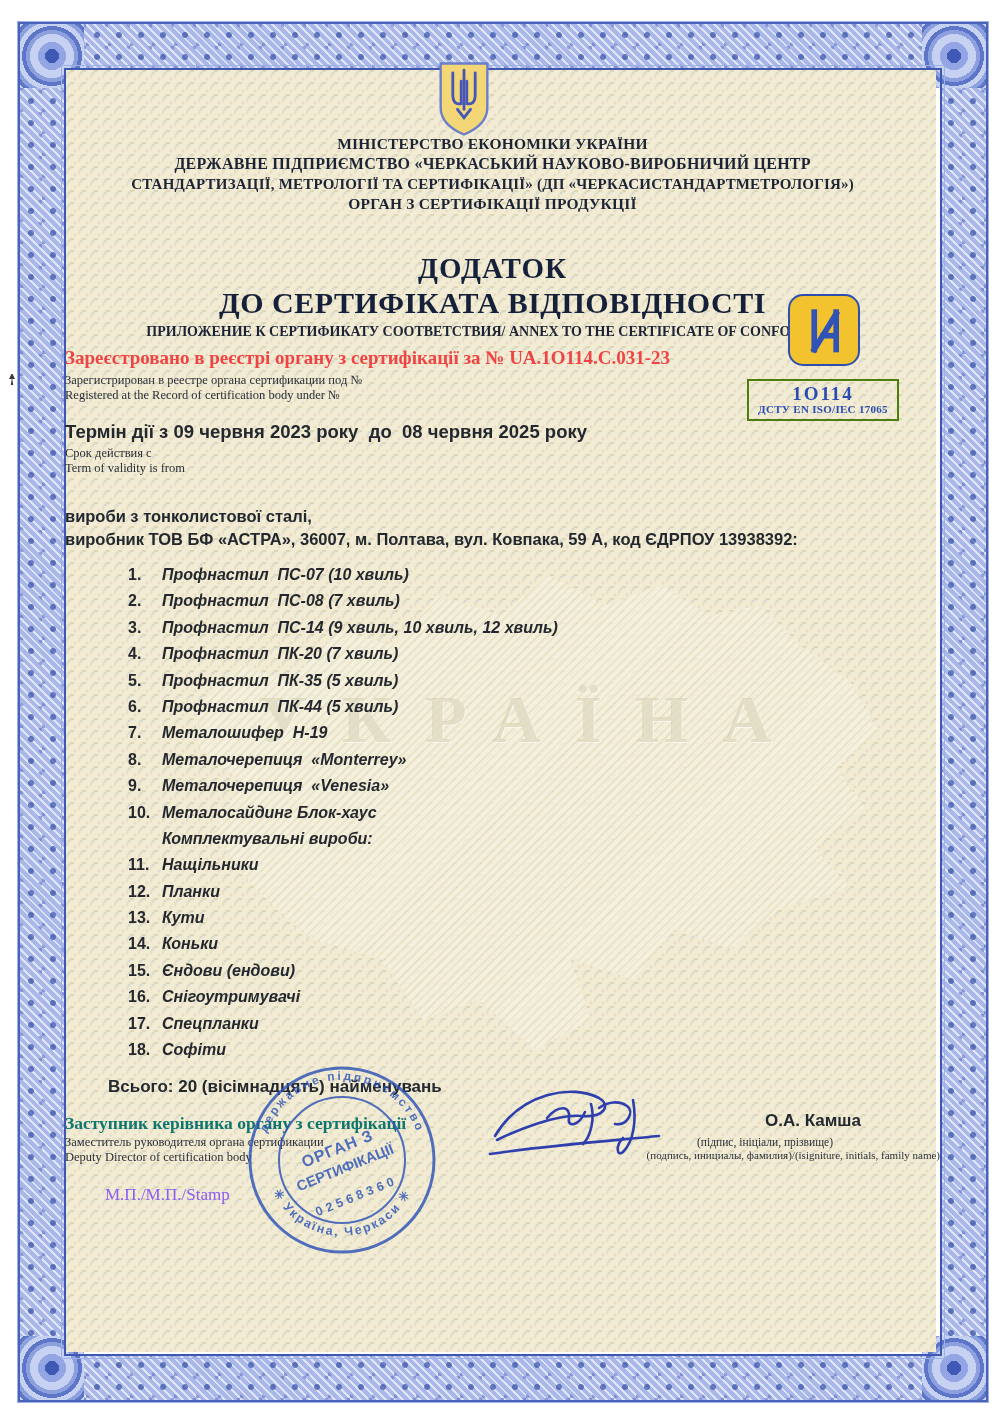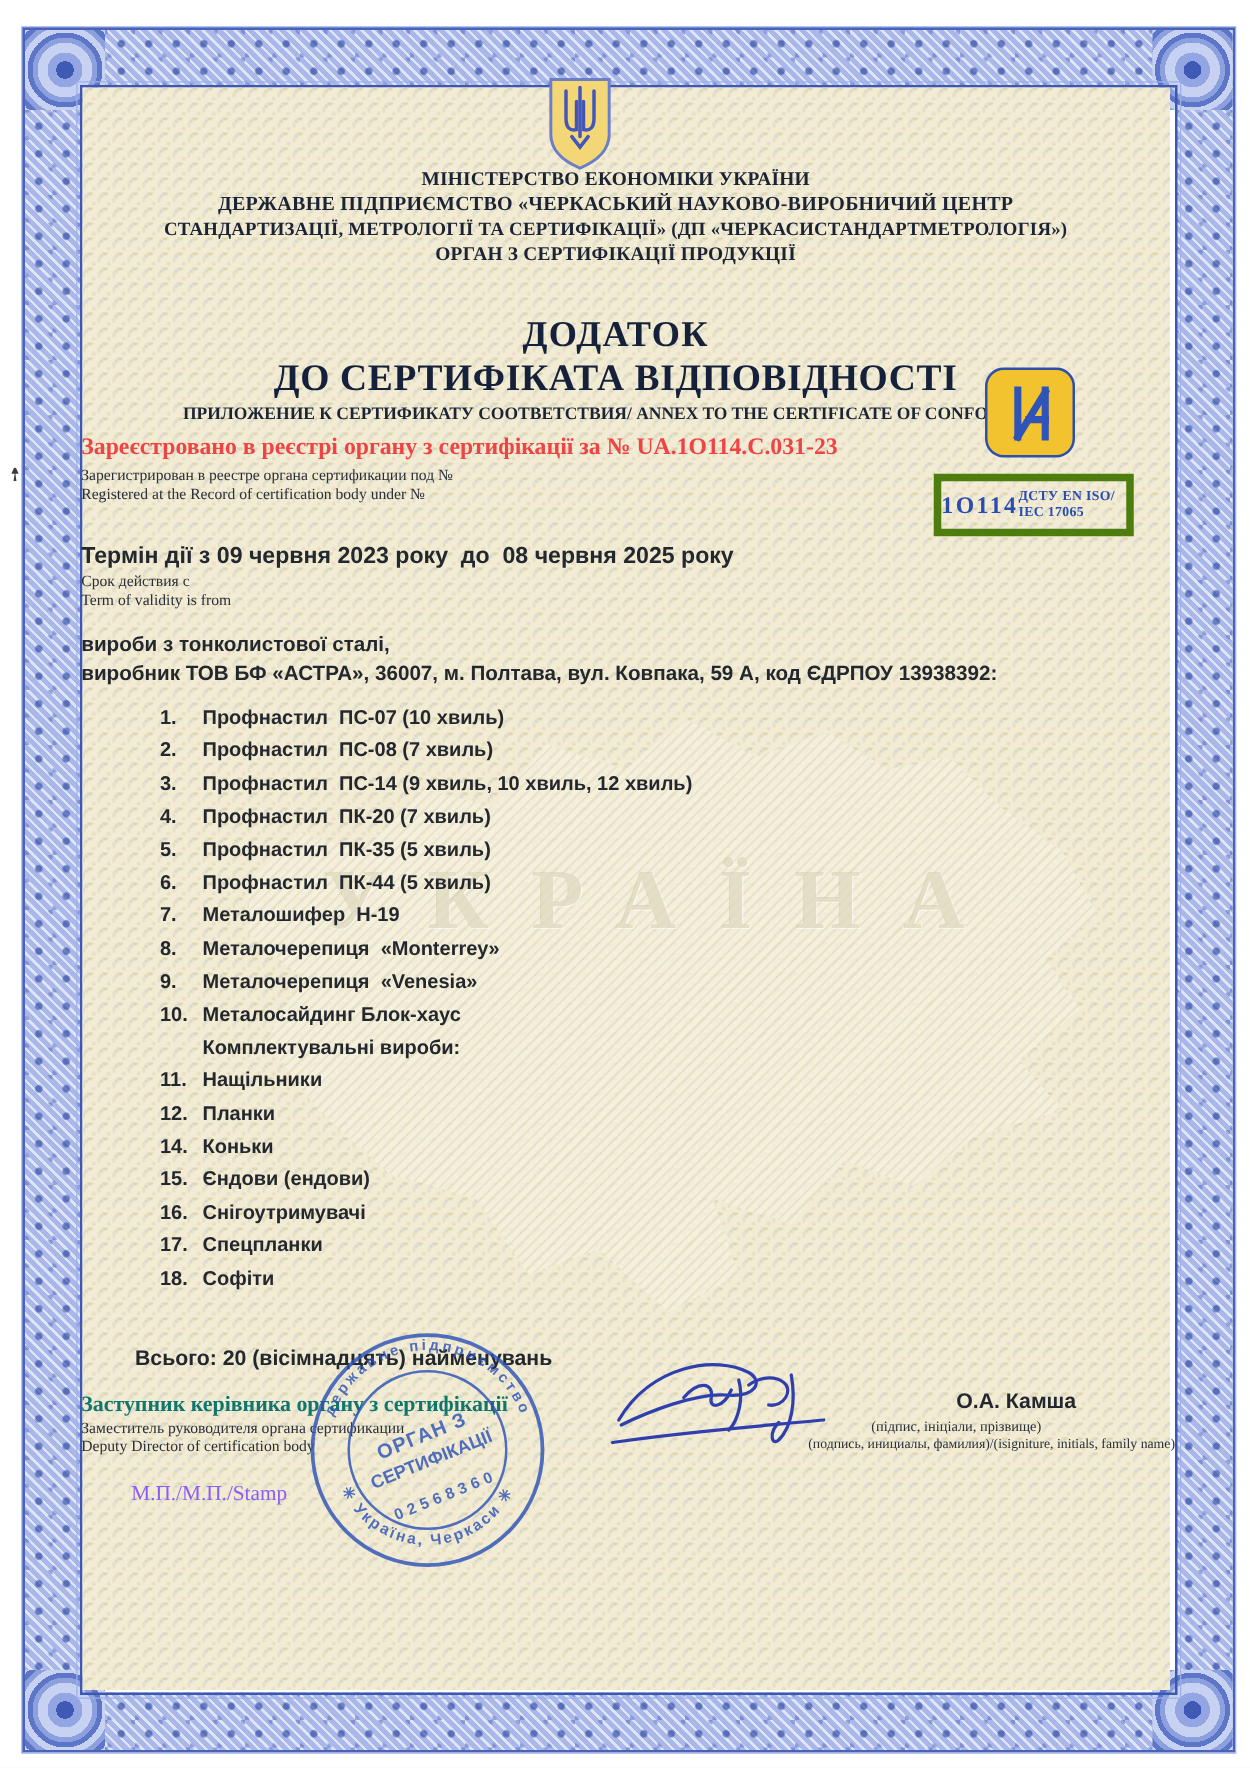--- a/index.html
+++ b/index.html
@@ -58,29 +58,29 @@
   .sub-line{font-size:12.5px;line-height:14.5px;color:#2a2f38;}
   .validity-bold{font-family:"Liberation Sans",sans-serif;font-weight:bold;font-size:18.5px;
                  line-height:24px;color:#23272e;white-space:pre-wrap;}
   .intro{font-family:"Liberation Sans",sans-serif;font-weight:bold;font-size:16.5px;
          line-height:23px;color:#23272e;white-space:pre-wrap;}
 
   .prod-list{position:absolute;left:128px;top:566px;width:720px;}
   .prod-row{display:flex;height:26.4px;align-items:flex-start;
             font-family:"Liberation Sans",sans-serif;font-weight:bold;font-size:16px;color:#24282e;}
   .prod-row .num{width:34px;flex:0 0 34px;}
-  .prod-row .pname{white-space:pre-wrap;}
+  .prod-row .pname{white-space:pre-wrap;font-style:italic;}
   .total-line{position:absolute;left:108px;top:1077px;font-family:"Liberation Sans",sans-serif;
               font-weight:bold;font-size:17px;color:#23272e;}
 
   
   .mark-box{position:absolute;left:788px;top:294px;width:68px;height:68px;background:#f2c32e;
             border:2.5px solid #2e4fae;border-radius:15px;display:flex;align-items:center;justify-content:center;}
-  .acc-box{position:absolute;left:747px;top:379px;width:148px;height:38px;border:6px solid #4d7c0f;
-           display:flex;flex-direction:row;align-items:center;justify-content:center;color:#2b4db0;}
+  .acc-box{position:absolute;left:747px;top:379px;width:148px;height:38px;border:2px solid #4d7c0f;
+           display:flex;flex-direction:column;align-items:center;justify-content:center;color:#2b4db0;}
   .acc-code{font-weight:bold;font-size:19px;line-height:19px;letter-spacing:2px;}
   .acc-std{font-weight:bold;font-size:11px;line-height:13px;letter-spacing:.3px;}
 
   
   .sig-name{position:absolute;left:765px;top:1111px;font-family:"Liberation Sans",sans-serif;
             font-weight:bold;font-size:17px;color:#23272e;}
   .sig-cap1{position:absolute;left:640px;top:1136px;width:250px;text-align:center;
             font-size:11.5px;color:#2a2f38;}
   .sig-cap2{position:absolute;left:590px;top:1149px;width:350px;text-align:right;
             font-size:11px;color:#2a2f38;}
@@ -152,21 +152,21 @@
     <div class="acc-code">1О114</div>
     <div class="acc-std">ДСТУ EN ISO/ІЕС 17065</div>
   </div>
 
   <div class="left-block" style="top:346px;">
     <div class="reg-bold">Зареєстровано в реєстрі органу з сертифікації за № UA.1О114.С.031-23</div>
     <div class="sub-line" style="margin-top:4px;">Зарегистрирован в реестре органа сертификации под №</div>
     <div class="sub-line">Registered at the Record of certification body under №</div>
   </div>
 
-  <div class="left-block" style="top:420px;margin-top:12px;">
+  <div class="left-block" style="top:420px;">
     <div class="validity-bold">Термін дії з 09 червня 2023 року  до  08 червня 2025 року</div>
     <div class="sub-line" style="margin-top:2px;">Срок действия с</div>
     <div class="sub-line">Term of validity is from</div>
   </div>
 
   <div class="left-block" style="top:505px;">
     <div class="intro">вироби з тонколистової сталі,</div>
     <div class="intro">виробник ТОВ БФ «АСТРА», 36007, м. Полтава, вул. Ковпака, 59 А, код ЄДРПОУ 13938392:</div>
   </div>
 
@@ -229,20 +229,24 @@
   <div class="prod-row">
     <span class="num">11.</span>
     <span class="pname">Нащільники</span>
   </div>
 
   <div class="prod-row">
     <span class="num">12.</span>
     <span class="pname">Планки</span>
   </div>
 
+  <div class="prod-row">
+    <span class="num">13.</span>
+    <span class="pname">Кути</span>
+  </div>
 
   <div class="prod-row">
     <span class="num">14.</span>
     <span class="pname">Коньки</span>
   </div>
 
   <div class="prod-row">
     <span class="num">15.</span>
     <span class="pname">Єндови (ендови)</span>
   </div>

